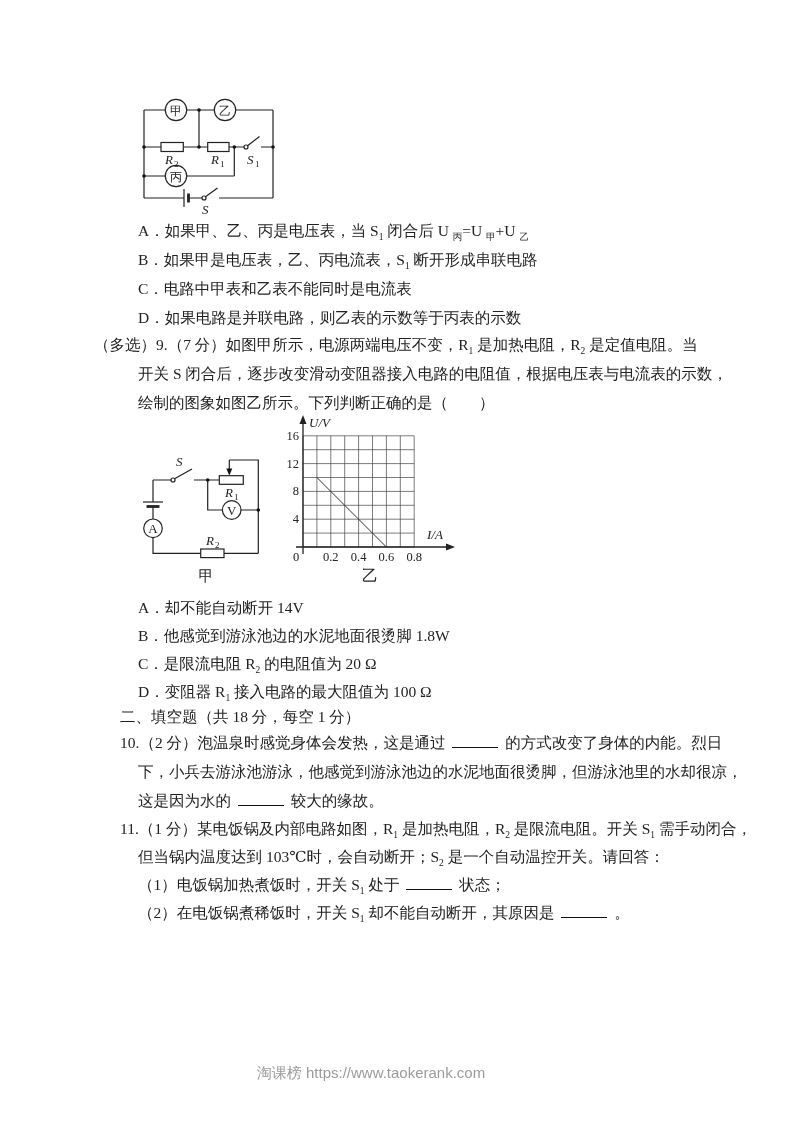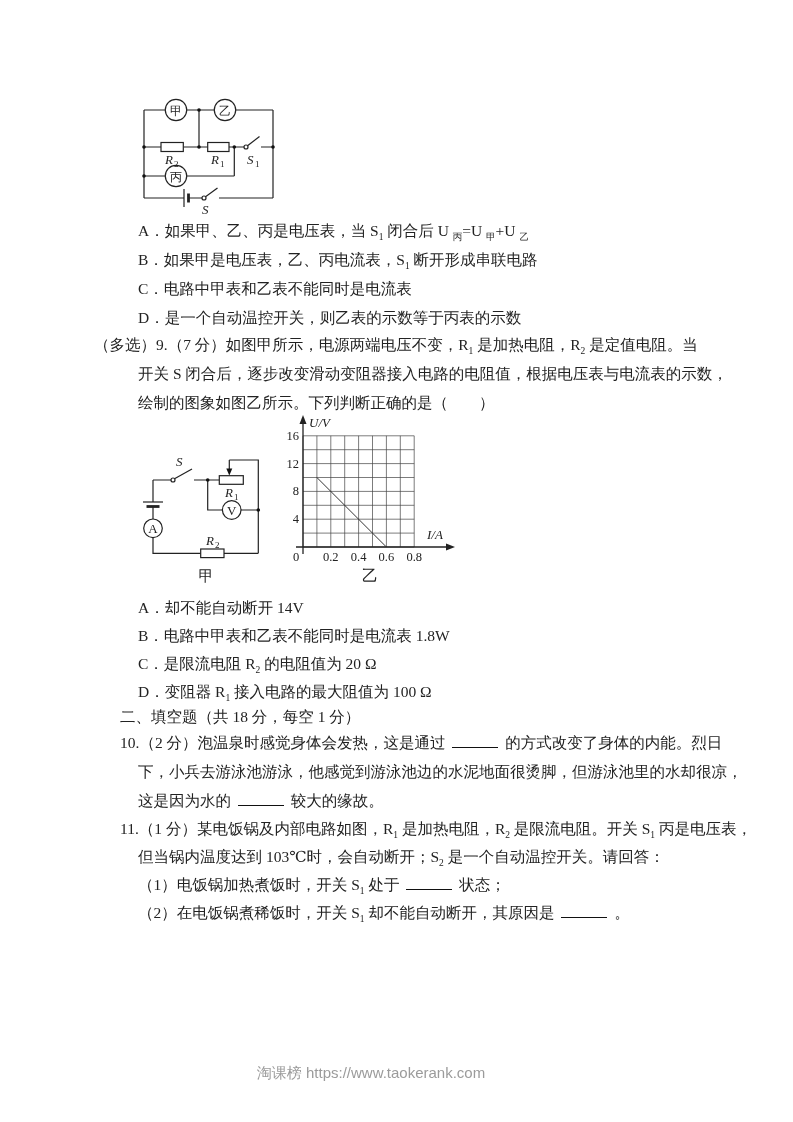--- a/index.html
+++ b/index.html
@@ -83,21 +83,21 @@
       <circle class="dot" cx="94.3" cy="57" r="1.8"></circle>
       <circle class="dot" cx="133" cy="57" r="1.8"></circle>
       <circle class="dot" cx="4" cy="86" r="1.8"></circle>
     </g>
   </svg>
 
   <div class="tblock lh29" style="left:138px;top:216px">
       <div class="text-line" style="margin-left: 0px;"><span>A．如果甲、乙、丙是电压表，当 S</span><span class="sub">1</span><span> 闭合后 U </span><span class="sub">丙</span><span>=U </span><span class="sub">甲</span><span>+U </span><span class="sub">乙</span></div>
       <div class="text-line" style="margin-left: 0px;"><span>B．如果甲是电压表，乙、丙电流表，S</span><span class="sub">1</span><span> 断开形成串联电路</span></div>
       <div class="text-line" style="margin-left: 0px;"><span>C．电路中甲表和乙表不能同时是电流表</span></div>
-      <div class="text-line" style="margin-left: 0px;"><span>D．是一个自动温控开关，则乙表的示数等于丙表的示数</span></div>
+      <div class="text-line" style="margin-left: 0px;"><span>D．如果电路是并联电路，则乙表的示数等于丙表的示数</span></div>
     </div>
 
   <div class="tblock lh29" style="left:120px;top:330px">
       <div class="text-line" style="margin-left: -26px;"><span>（多选）9.（7 分）如图甲所示，电源两端电压不变，R</span><span class="sub">1</span><span> 是加热电阻，R</span><span class="sub">2</span><span> 是定值电阻。当</span></div>
       <div class="text-line" style="margin-left: 18px;"><span>开关 S 闭合后，逐步改变滑动变阻器接入电路的电阻值，根据电压表与电流表的示数，</span></div>
       <div class="text-line" style="margin-left: 18px;"><span>绘制的图象如图乙所示。下列判断正确的是（　　）</span></div>
     </div>
 
   <svg class="figure-svg" style="left:130px;top:445px" width="150" height="150" viewBox="0 0 150 150">
     <g>
@@ -177,37 +177,37 @@
       <text x="131.2" y="149" text-anchor="middle" style="font-family:&quot;Liberation Serif&quot;,&quot;DejaVu Serif&quot;,serif;font-size:12.5px;fill:#222">0.8</text>
       <text x="13" y="149" text-anchor="middle" style="font-family:&quot;Liberation Serif&quot;,&quot;DejaVu Serif&quot;,serif;font-size:12.5px;fill:#222">0</text>
       <text x="26" y="15" text-anchor="start" style="font-family:&quot;Liberation Serif&quot;,&quot;DejaVu Serif&quot;,serif;font-style:italic;font-size:13px;fill:#222">U/V</text>
       <text x="144" y="127" text-anchor="start" style="font-family:&quot;Liberation Serif&quot;,&quot;DejaVu Serif&quot;,serif;font-style:italic;font-size:13px;fill:#222">I/A</text>
       <polyline points="33.9,65.5 103.39999999999999,135" stroke="#333" stroke-width="1" fill="none"></polyline>
     </svg>
   <div class="fig-caption" style="left:350px;top:566px;width:40px">乙</div>
 
   <div class="tblock lh28" style="left:138px;top:594px">
       <div class="text-line" style="margin-left: 0px;"><span>A．却不能自动断开 14V</span></div>
-      <div class="text-line" style="margin-left: 0px;"><span>B．电路中甲表和乙表不能同时是电流表 1.8W</span></div>
+      <div class="text-line" style="margin-left: 0px;"><span>B．他感觉到游泳池边的水泥地面很烫脚 1.8W</span></div>
       <div class="text-line" style="margin-left: 0px;"><span>C．是限流电阻 R</span><span class="sub">2</span><span> 的电阻值为 20 Ω</span></div>
       <div class="text-line" style="margin-left: 0px;"><span>D．变阻器 R</span><span class="sub">1</span><span> 接入电路的最大阻值为 100 Ω</span></div>
     </div>
 
   <div class="tblock lh28" style="left:120px;top:703px">
       <div class="text-line" style="margin-left: 0px;"><span>二、填空题（共 18 分，每空 1 分）</span></div>
     </div>
 
   <div class="tblock lh29" style="left:120px;top:728px">
       <div class="text-line" style="margin-left: 0px;"><span>10.（2 分）泡温泉时感觉身体会发热，这是通过 </span><span class="blank"></span><span> 的方式改变了身体的内能。烈日</span></div>
       <div class="text-line" style="margin-left: 18px;"><span>下，小兵去游泳池游泳，他感觉到游泳池边的水泥地面很烫脚，但游泳池里的水却很凉，</span></div>
       <div class="text-line" style="margin-left: 18px;"><span>这是因为水的 </span><span class="blank"></span><span> 较大的缘故。</span></div>
     </div>
 
   <div class="tblock lh28" style="left:120px;top:815px">
-      <div class="text-line" style="margin-left: 0px;"><span>11.（1 分）某电饭锅及内部电路如图，R</span><span class="sub">1</span><span> 是加热电阻，R</span><span class="sub">2</span><span> 是限流电阻。开关 S</span><span class="sub">1</span><span> 丙是电压表，</span></div>
+      <div class="text-line" style="margin-left: 0px;"><span>11.（1 分）某电饭锅及内部电路如图，R</span><span class="sub">1</span><span> 是加热电阻，R</span><span class="sub">2</span><span> 是限流电阻。开关 S</span><span class="sub">1</span><span> 需手动闭合，</span></div>
       <div class="text-line" style="margin-left: 18px;"><span>但当锅内温度达到 103℃时，会自动断开；S</span><span class="sub">2</span><span> 是一个自动温控开关。请回答：</span></div>
       <div class="text-line" style="margin-left: 18px;"><span>（1）电饭锅加热煮饭时，开关 S</span><span class="sub">1</span><span> 处于 </span><span class="blank"></span><span> 状态；</span></div>
       <div class="text-line" style="margin-left: 18px;"><span>（2）在电饭锅煮稀饭时，开关 S</span><span class="sub">1</span><span> 却不能自动断开，其原因是 </span><span class="blank"></span><span> 。</span></div>
     </div>
 
   <div class="footer">
     <span>淘课榜 https://www.taokerank.com</span>
   </div>
 
 </div>

